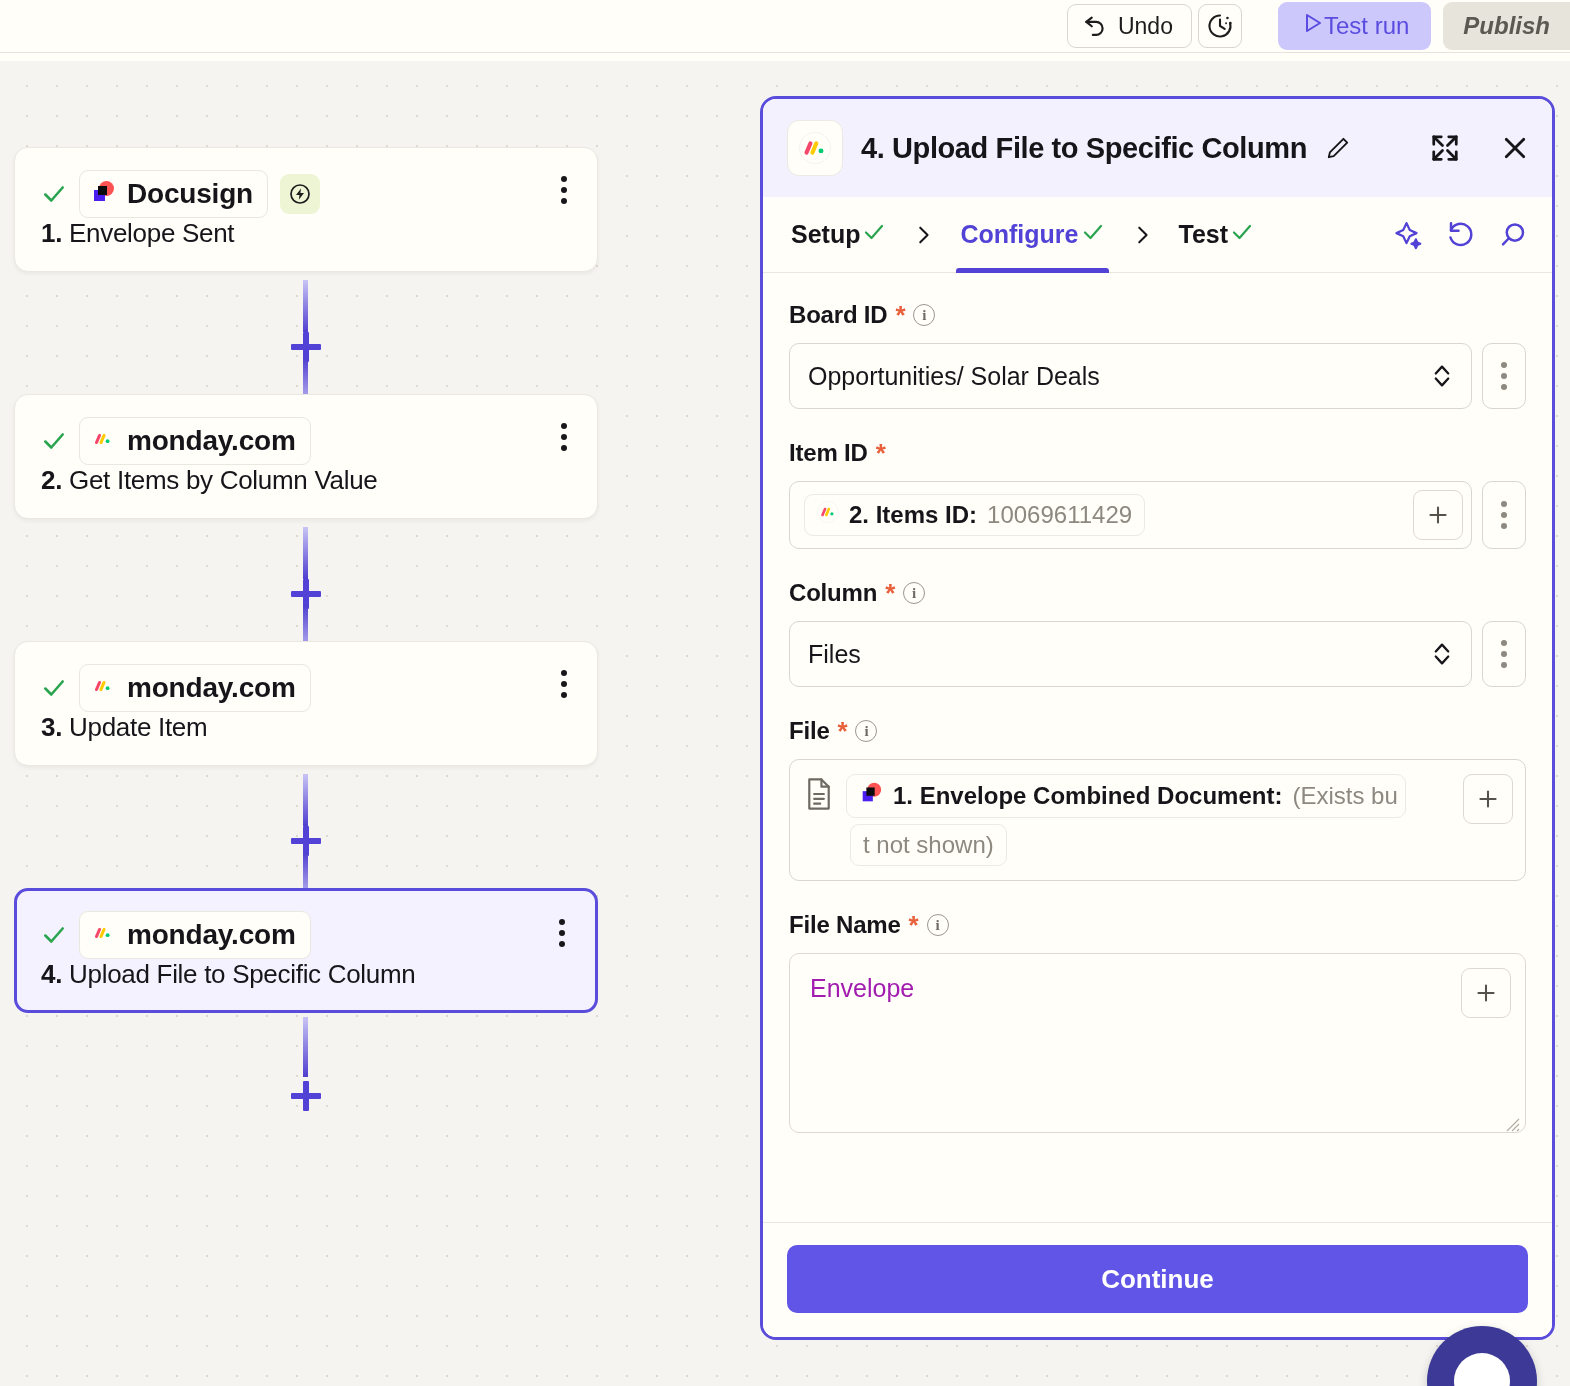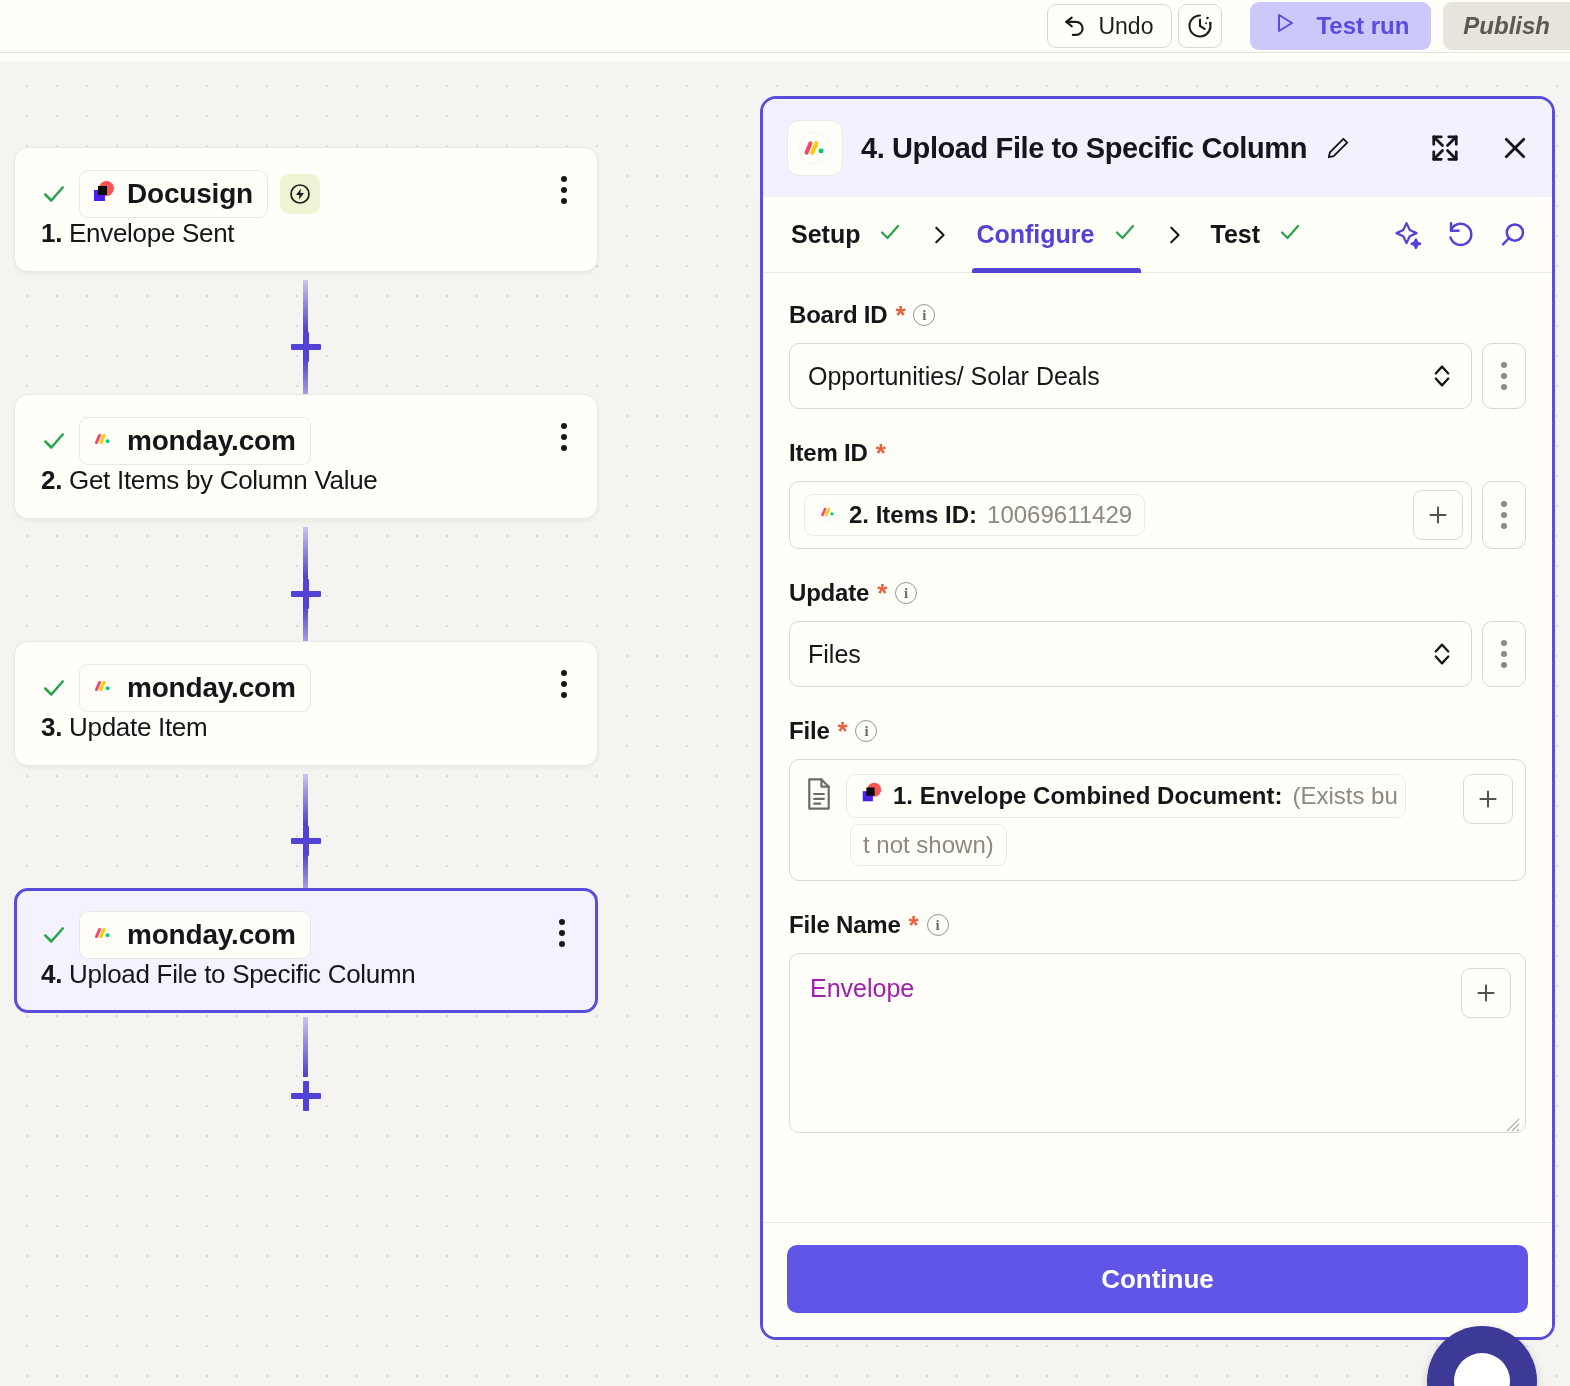--- a/index.html
+++ b/index.html
@@ -23,24 +23,24 @@
     height: 44px; padding: 0 18px 0 14px;
     border: 1px solid #d9d6cf; border-radius: 9px; background: #fffef9;
     font-size: 23px; color: #1c1c1c; cursor: pointer;
   }
   .btn-icon-sq {
     width: 44px; height: 44px; border: 1px solid #d9d6cf; border-radius: 9px;
     background: #fffef9; display: flex; align-items: center; justify-content: center;
     cursor: pointer; margin-left: 6px;
   }
   .btn-testrun {
-    display: flex; align-items: center; gap: 20px;
-    height: 48px; padding: 0 22px; margin-left: 28px;
+    display: flex; align-items: center; gap: 0;
+    height: 48px; padding: 0 22px; margin-left: 36px;
     border: none; border-radius: 9px; background: #ccc8fb;
-    font-size: 24px; font-weight: 700; color: #5a4ce0; cursor: pointer;
+    font-size: 24px; font-weight: 400; color: #5a4ce0; cursor: pointer;
   }
   .btn-publish {
     height: 48px; padding: 0 20px; margin-left: 12px;
     border: none; border-radius: 9px 0 0 9px; background: #e7e4dc;
     font-size: 24px; font-weight: 700; color: #5c5953; cursor: pointer; font-style: italic;
   }
 
   
   .canvas {
     position: absolute; left: 0; top: 61px; width: 1570px; height: 1325px;
@@ -121,21 +121,21 @@
     white-space: nowrap;
   }
   .panel-header .spacer { flex: 1 1 auto; }
   .hdr-btn { cursor: pointer; display: flex; align-items: center; justify-content: center; }
 
   .tabs {
     height: 76px; display: flex; align-items: center; padding: 0 24px;
     border-bottom: 1px solid #e9e6df; gap: 0; flex: 0 0 auto; position: relative;
   }
   .tab {
-    display: flex; align-items: center; gap: 18px; height: 76px;
+    display: flex; align-items: center; gap: 2px; height: 76px;
     font-size: 25px; font-weight: 700; color: #16161a; cursor: pointer;
     position: relative; padding: 0 4px;
   }
   .tab.active { color: #5243d6; }
   .tab.active::after {
     content: ""; position: absolute; left: 0; right: 0; bottom: 0;
     height: 5px; background: #5243d6; border-radius: 3px 3px 0 0;
   }
   .chev { margin: 0 22px; display: flex; align-items: center; }
   .tabs .spacer { flex: 1 1 auto; }
@@ -569,21 +569,21 @@
           <div class="dots-btn">
               <i></i>
               <i></i>
               <i></i>
             </div>
         </div>
       </div>
 
       <div class="field">
         <div class="field-label">
-          <span>Update</span>
+          <span>Column</span>
           <span class="req">*</span>
           <span class="info-i">i</span>
         </div>
         <div class="field-row">
           <div class="control">
             <span class="value">Files</span>
             <span class="stepper">
               <svg width="22" height="30" viewBox="0 0 16 24" fill="none" stroke="#16161a" stroke-width="1.8" stroke-linecap="round" stroke-linejoin="round">
                 <polyline points="3,10 8,4.5 13,10"></polyline>
                 <polyline points="3,14 8,19.5 13,14"></polyline>

